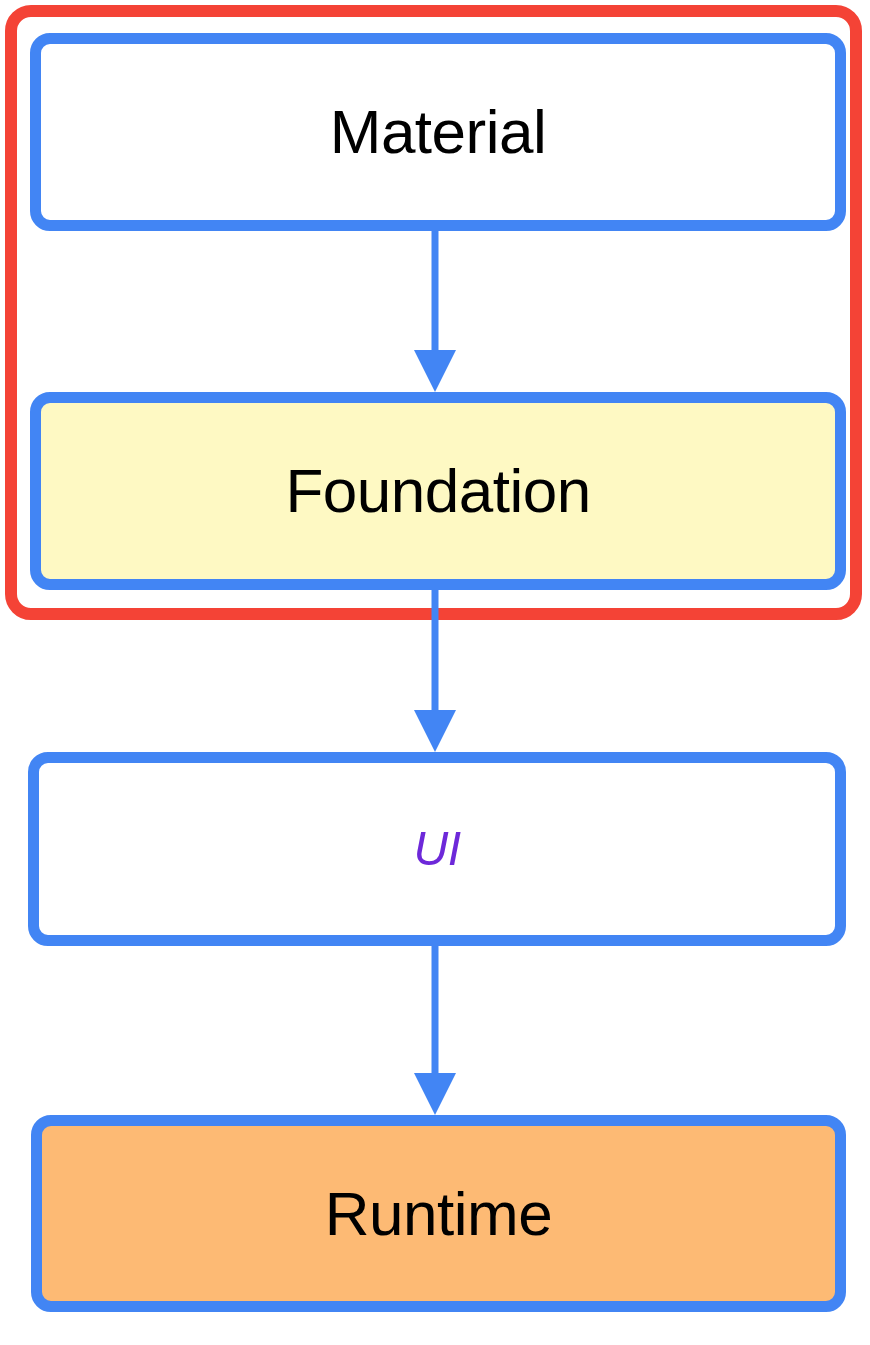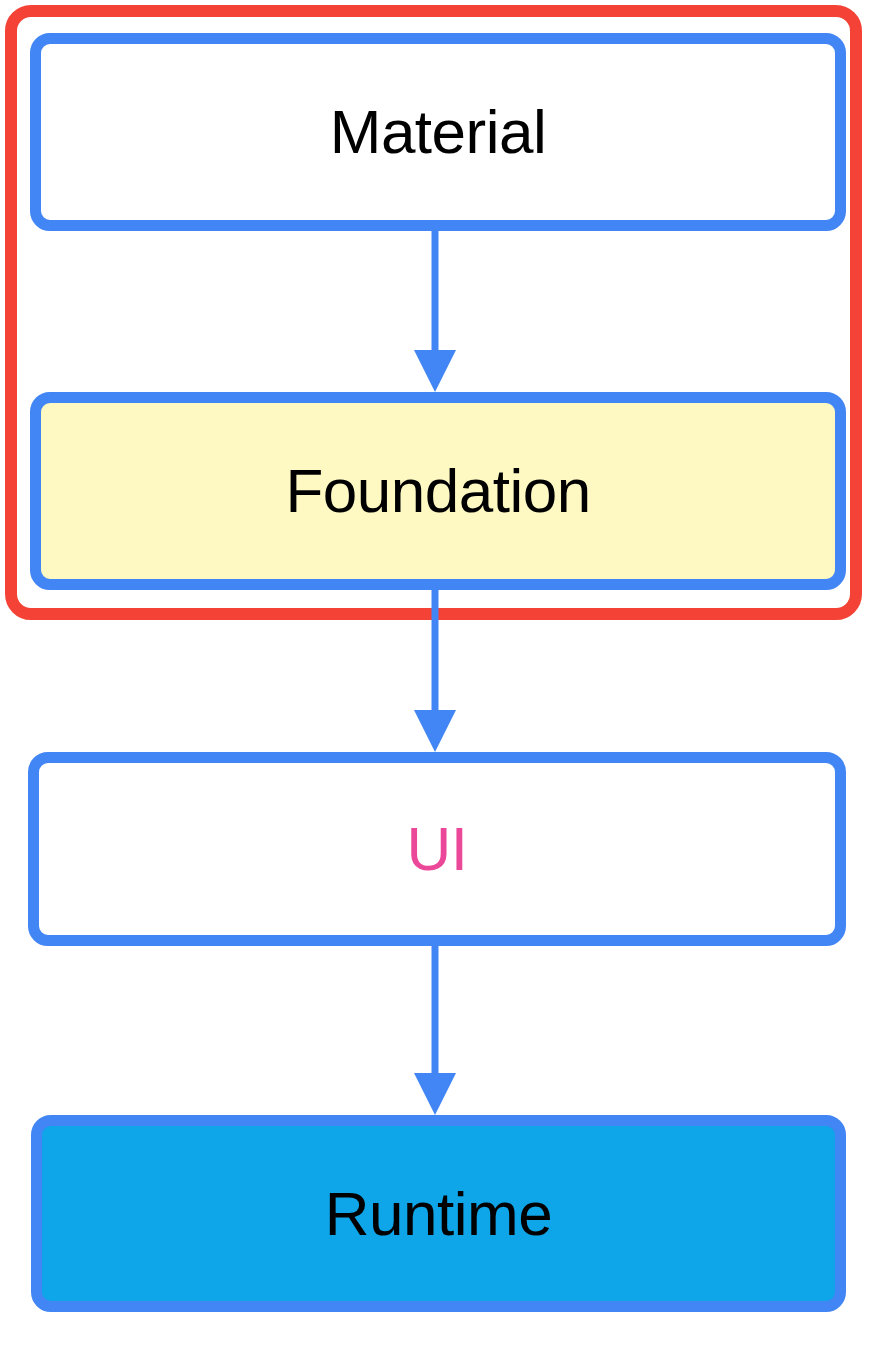--- a/index.html
+++ b/index.html
@@ -72,24 +72,24 @@
 
   <div class="node" id="node-0" style="left: 30px; top: 33px; width: 816px; height: 198px; border-width: 11px; border-color: rgb(66, 133, 244); background: rgb(255, 255, 255); border-radius: 20px;">
     <span class="node-label" style="font-size: 62px; color: rgb(0, 0, 0);">Material</span>
   </div>
 
   <div class="node" id="node-1" style="left: 30px; top: 392px; width: 816px; height: 198px; border-width: 11px; border-color: rgb(66, 133, 244); background: #fef9c3; border-radius: 20px;">
     <span class="node-label" style="font-size: 62px; color: rgb(0, 0, 0);">Foundation</span>
   </div>
 
   <div class="node" id="node-2" style="left: 28px; top: 752px; width: 818px; height: 194px; border-width: 11px; border-color: rgb(66, 133, 244); background: rgb(255, 255, 255); border-radius: 20px;">
-    <span class="node-label" style="font-size: 62px; color: #ec4899;">UI</span>
+    <span class="node-label" style="font-size: 48px; color: #6d28d9; font-style: italic;">UI</span>
   </div>
 
-  <div class="node" id="node-3" style="left: 31px; top: 1115px; width: 815px; height: 197px; border-width: 11px; border-color: rgb(66, 133, 244); background: #0ea5e9; border-radius: 20px;">
+  <div class="node" id="node-3" style="left: 31px; top: 1115px; width: 815px; height: 197px; border-width: 11px; border-color: rgb(66, 133, 244); background: #fdba74; border-radius: 20px;">
     <span class="node-label" style="font-size: 62px; color: rgb(0, 0, 0);">Runtime</span>
   </div>
 
   <div class="arrow" id="edge-0" style="left: 414px; top: 231px; width: 42px; height: 161px;">
       <svg width="42" height="161" viewBox="0 0 42 161">
         <rect x="17.5" y="0" width="7" height="119" fill="#4285f4"></rect>
         <polygon points="0,119 42,119 21,161" fill="#4285f4"></polygon>
       </svg>
     </div>
 

